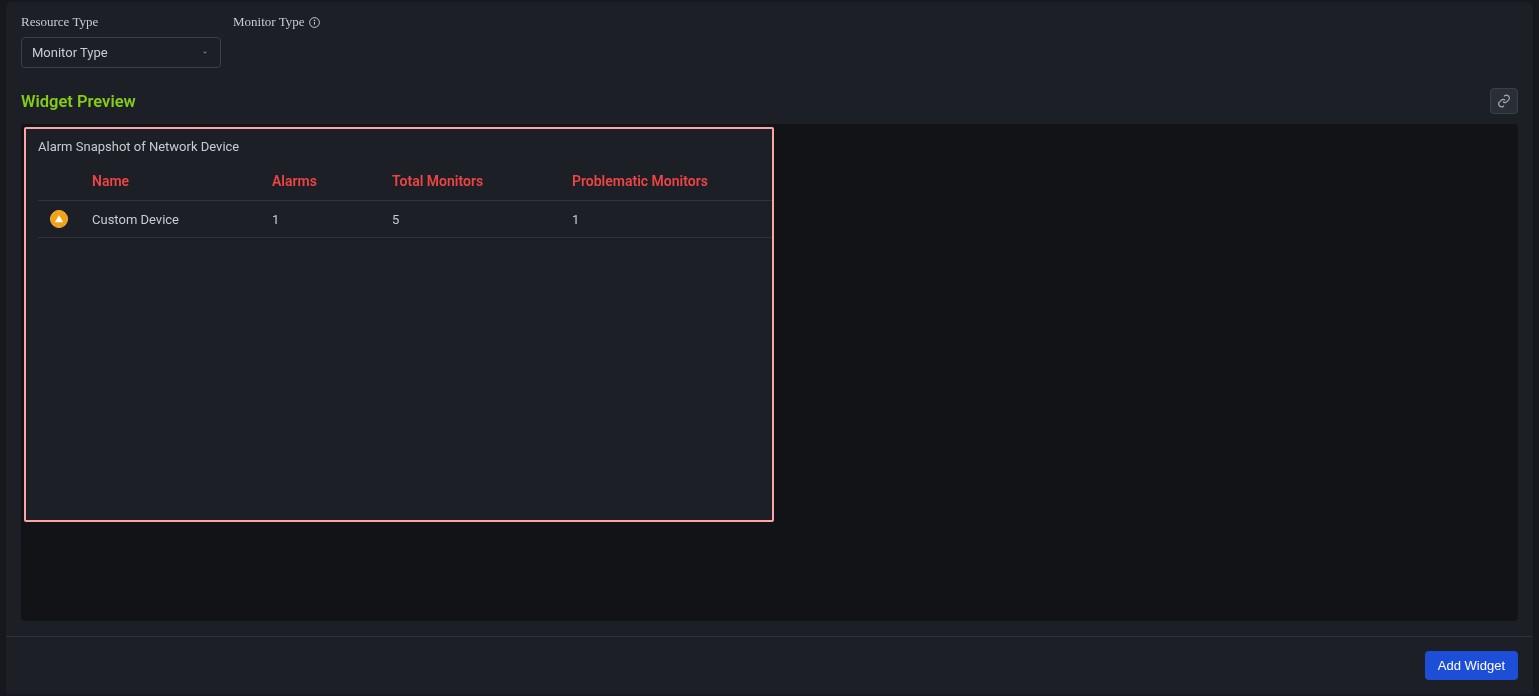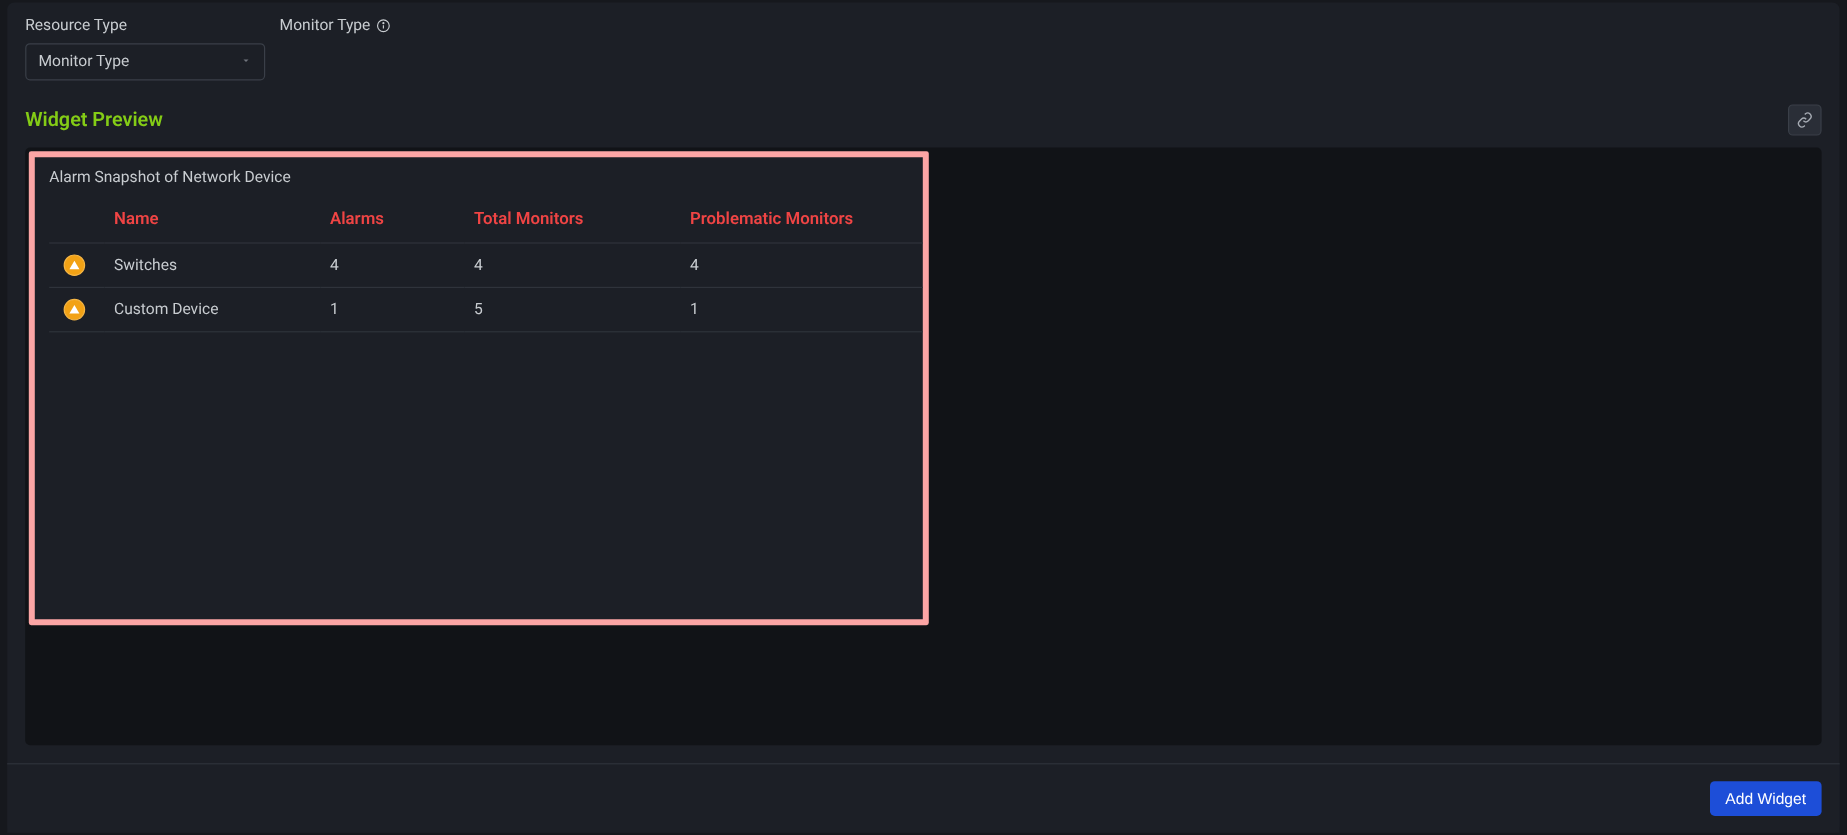--- a/index.html
+++ b/index.html
@@ -73,20 +73,21 @@
       display: flex;
       flex-direction: column;
       gap: 7px;
     }
     .filter-label {
       font-size: 13px;
       color: #c8ccd0;
       display: flex;
       align-items: center;
       gap: 4px;
+      font-family: Liberation Serif, serif;
     }
     .info-icon {
       width: 13px;
       height: 13px;
       display: inline-flex;
     }
     .select {
       background: #1c1f26;
       border: 1px solid #3a3f48;
       border-radius: 4px;
@@ -136,21 +137,21 @@
       flex: 1;
       background: #111317;
       border-radius: 4px;
       padding: 3px;
       overflow: hidden;
     }
     .preview-widget {
       background: #1c1f26;
       width: 750px;
       height: 395px;
-      border: 5px solid #fca5a5;
+      border: 2px solid #fca5a5;
       border-radius: 2px;
       padding: 10px 0 0 0;
     }
     .widget-caption {
       font-size: 13px;
       color: #c8ccd0;
       padding: 0 12px 8px 12px;
     }
     .data-table {
       width: calc(100% - 12px);
@@ -267,33 +268,20 @@
           </thead>
           <tbody>
             <tr>
               <td class="col-icon">
                 <span class="status-badge">
                   <svg width="10" height="10" viewBox="0 0 24 24" fill="currentColor">
                       <path d="M12 3 L22 20 L2 20 Z"></path>
                     </svg>
                 </span>
               </td>
-              <td>Switches</td>
-              <td>4</td>
-              <td>4</td>
-              <td>4</td>
-            </tr>
-            <tr>
-              <td class="col-icon">
-                <span class="status-badge">
-                  <svg width="10" height="10" viewBox="0 0 24 24" fill="currentColor">
-                      <path d="M12 3 L22 20 L2 20 Z"></path>
-                    </svg>
-                </span>
-              </td>
               <td>Custom Device</td>
               <td>1</td>
               <td>5</td>
               <td>1</td>
             </tr>
           </tbody>
         </table>
       </div>
     </div>
 

